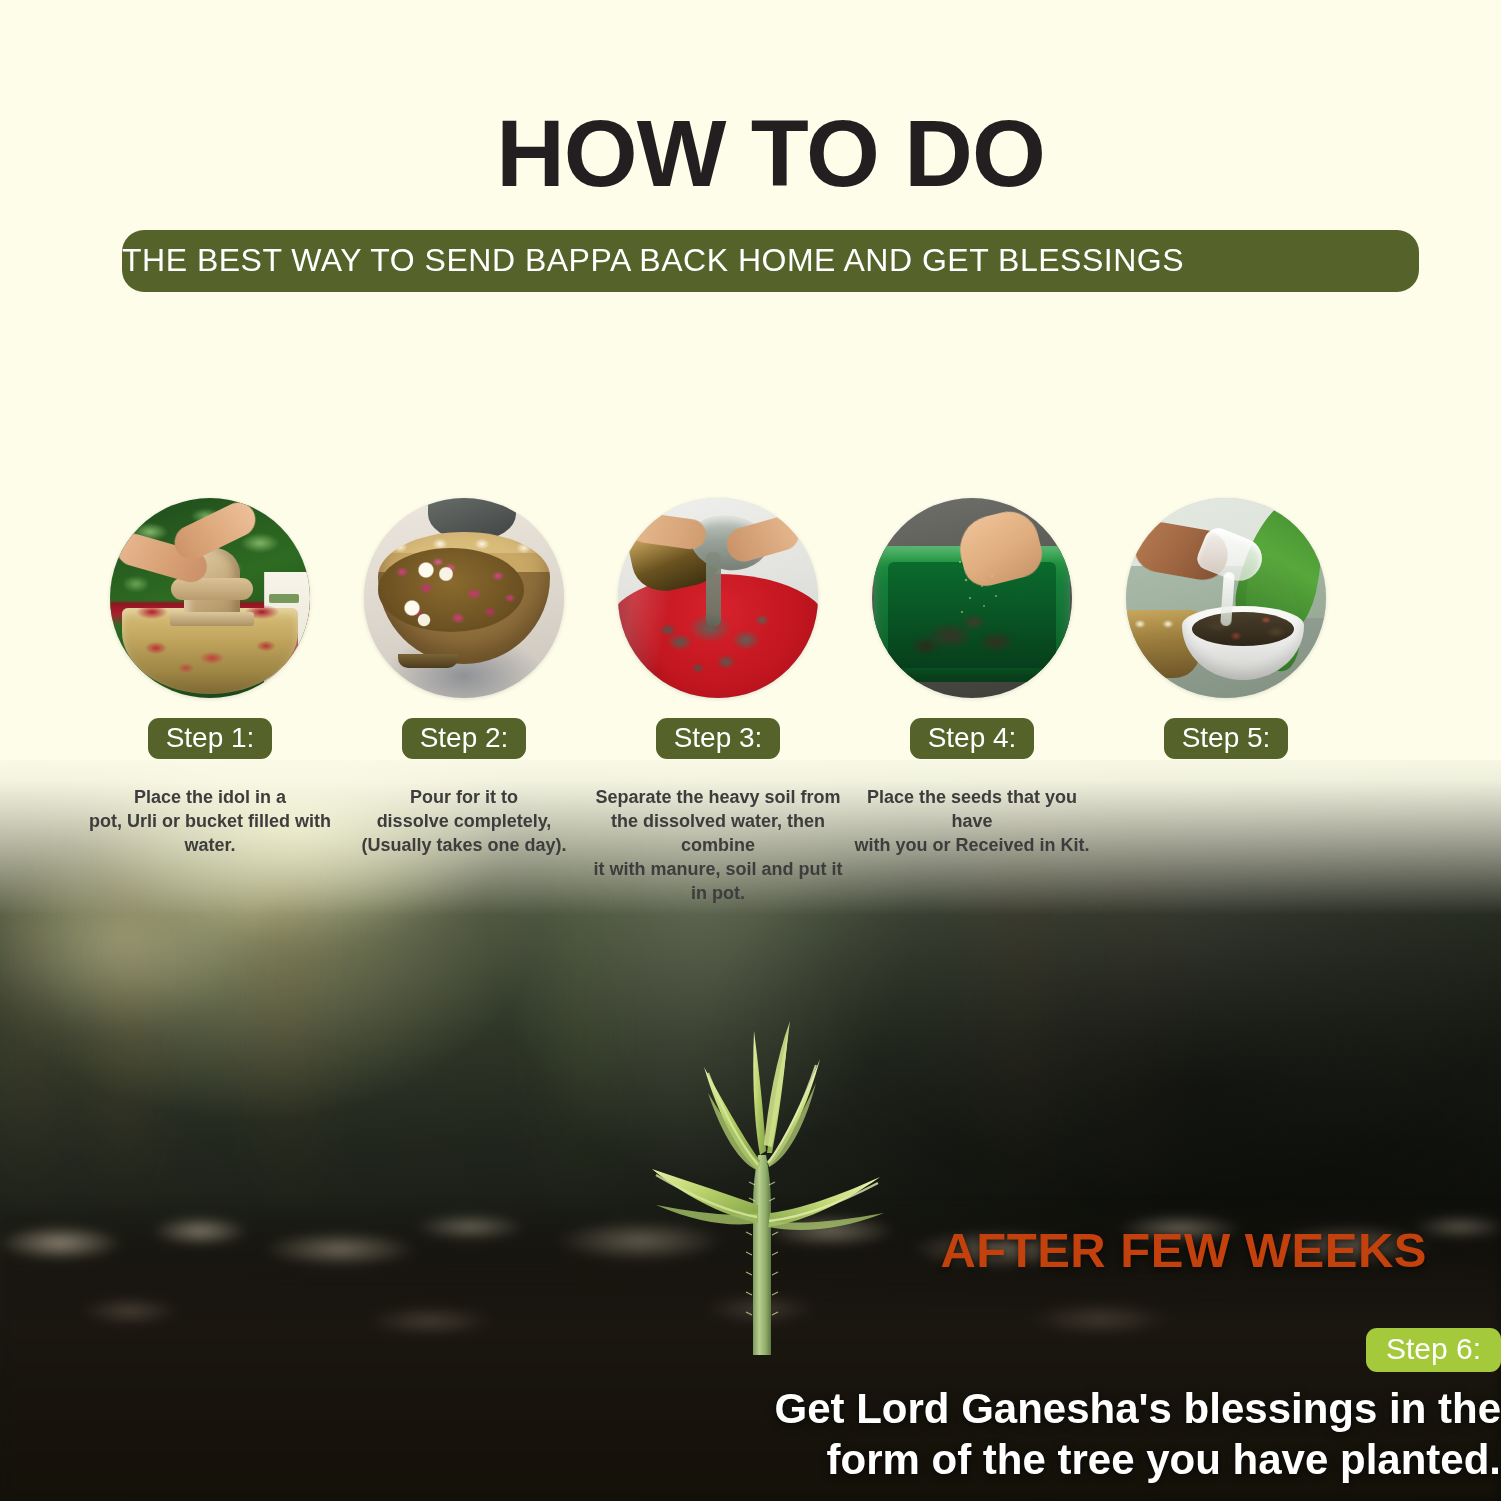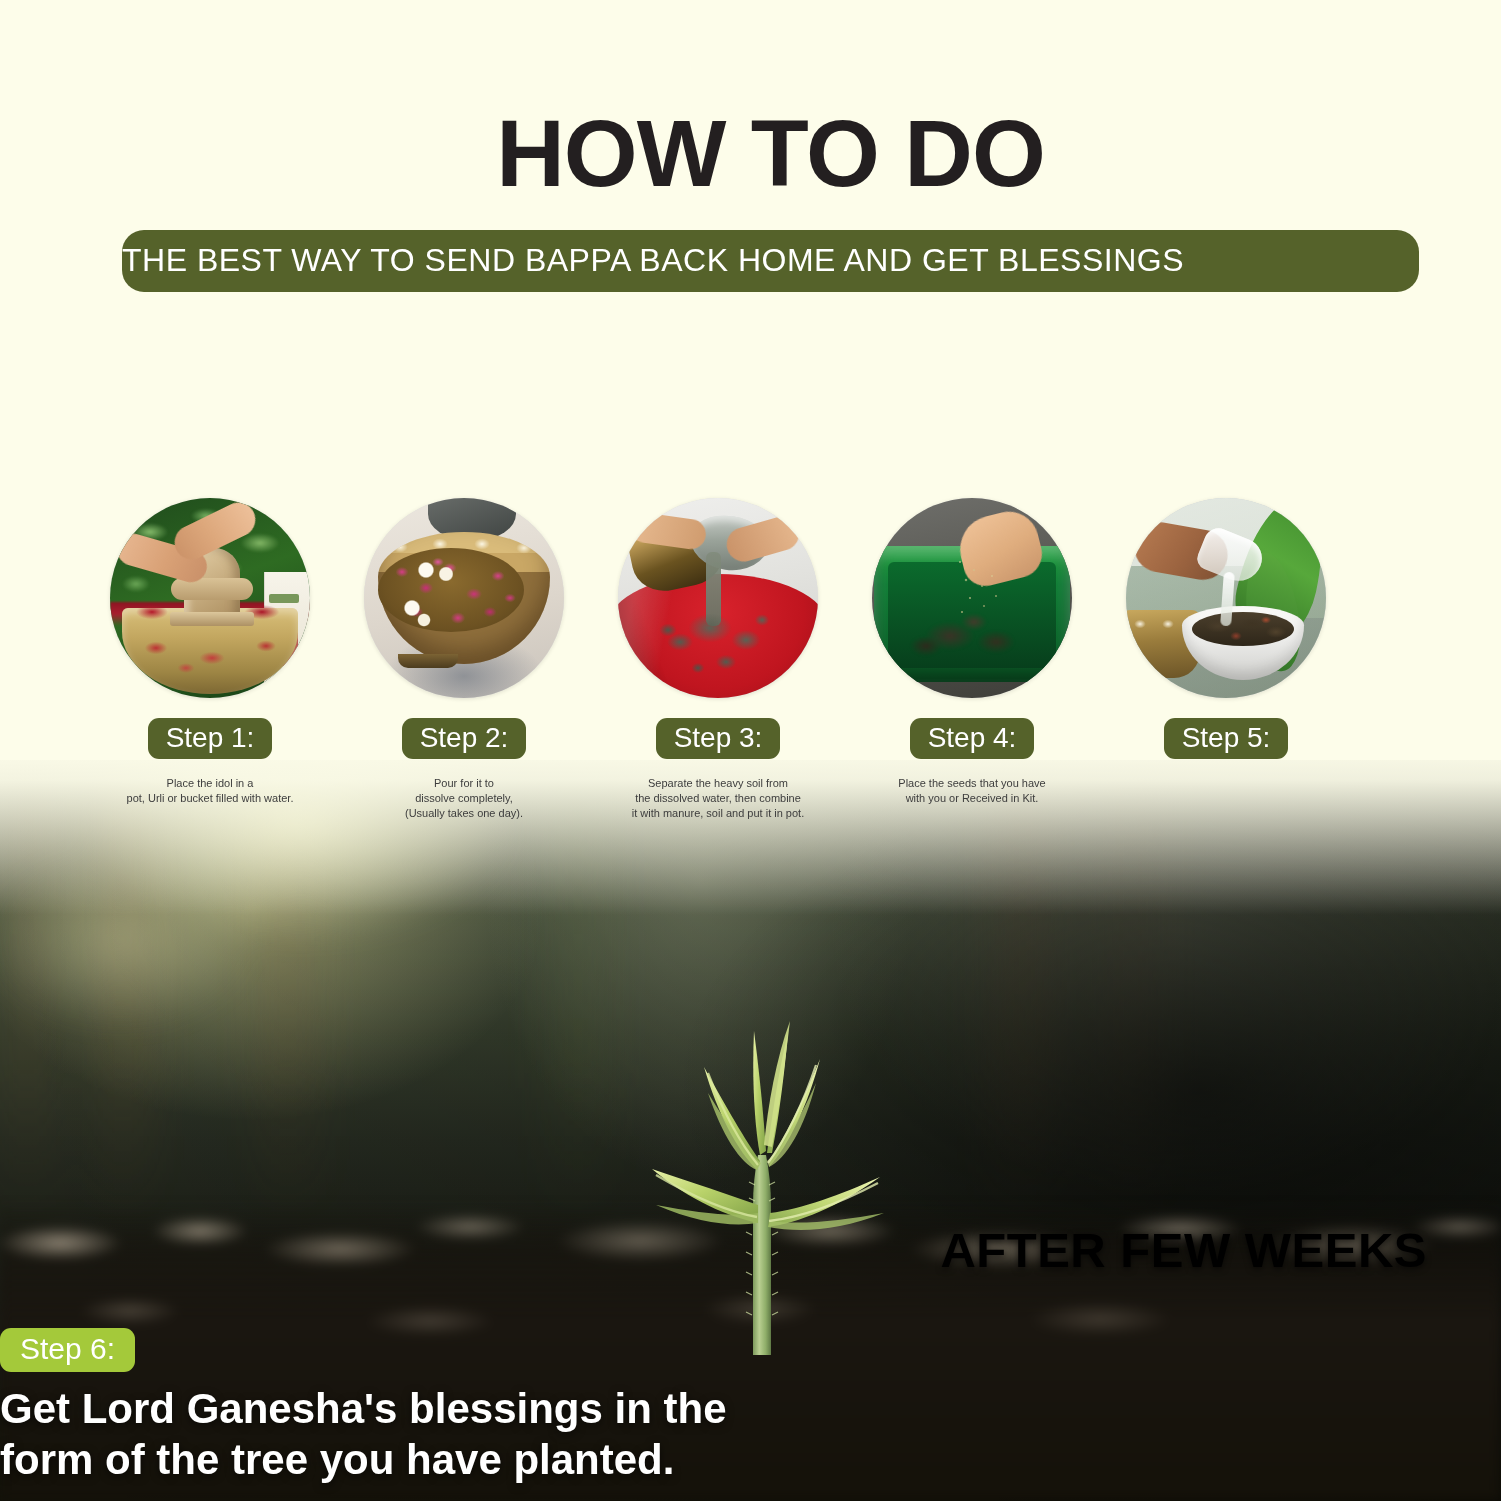--- a/index.html
+++ b/index.html
@@ -162,26 +162,26 @@
     border-radius:11px;
     padding:4px 18px 6px;
     color:#fff;
     font-size:28px;
     line-height:1.12;
     font-weight:400;
     white-space:nowrap;
   }
 
   .caption{
-    margin-top:17px;
+    margin-top:27px;
     text-align:center;
-    font-size:11px;
+    font-size:18px;
     line-height:1.33;
     color:#3d3d3d;
-    font-weight:400;
+    font-weight:700;
     width:250px;
   }
   .step:nth-child(3) .caption{ width:268px; }
   .step:nth-child(5) .caption{ width:276px; }
 
   
   .t1-bg{ background:linear-gradient(160deg,#1f4a1c 0%, #2e6b22 45%, #173f16 100%); }
   .t1-leaves{
     background:
       radial-gradient(ellipse 26px 13px at 40px 34px, rgba(150,205,120,.85), rgba(0,0,0,0) 70%),
@@ -475,34 +475,34 @@
       radial-gradient(ellipse 8px 6px at 62px 8px, rgba(255,252,240,.85), rgba(0,0,0,0) 72%);
   }
 
   
   .seedling{ position:absolute; left:612px; top:955px; width:300px; height:420px; }
 
   
   .afw{
     position:absolute;
     right:74px; top:1222px;
-    color:#000000;
+    color:#c2410c;
     font-size:49px;
     font-weight:bold;
     letter-spacing:.5px;
     text-shadow:0 2px 6px rgba(0,0,0,.55);
     white-space:nowrap;
   }
 
   
   .step6{
     position:absolute;
     left:0; top:1328px;
     width:1501px;
-    text-align:left;
+    text-align:right;
   }
   .step6 .badge6{
     display:inline-block;
     background:#a4c93a;
     border-radius:11px;
     padding:4px 20px 6px;
     color:#fff;
     font-size:30px;
     line-height:1.14;
   }

